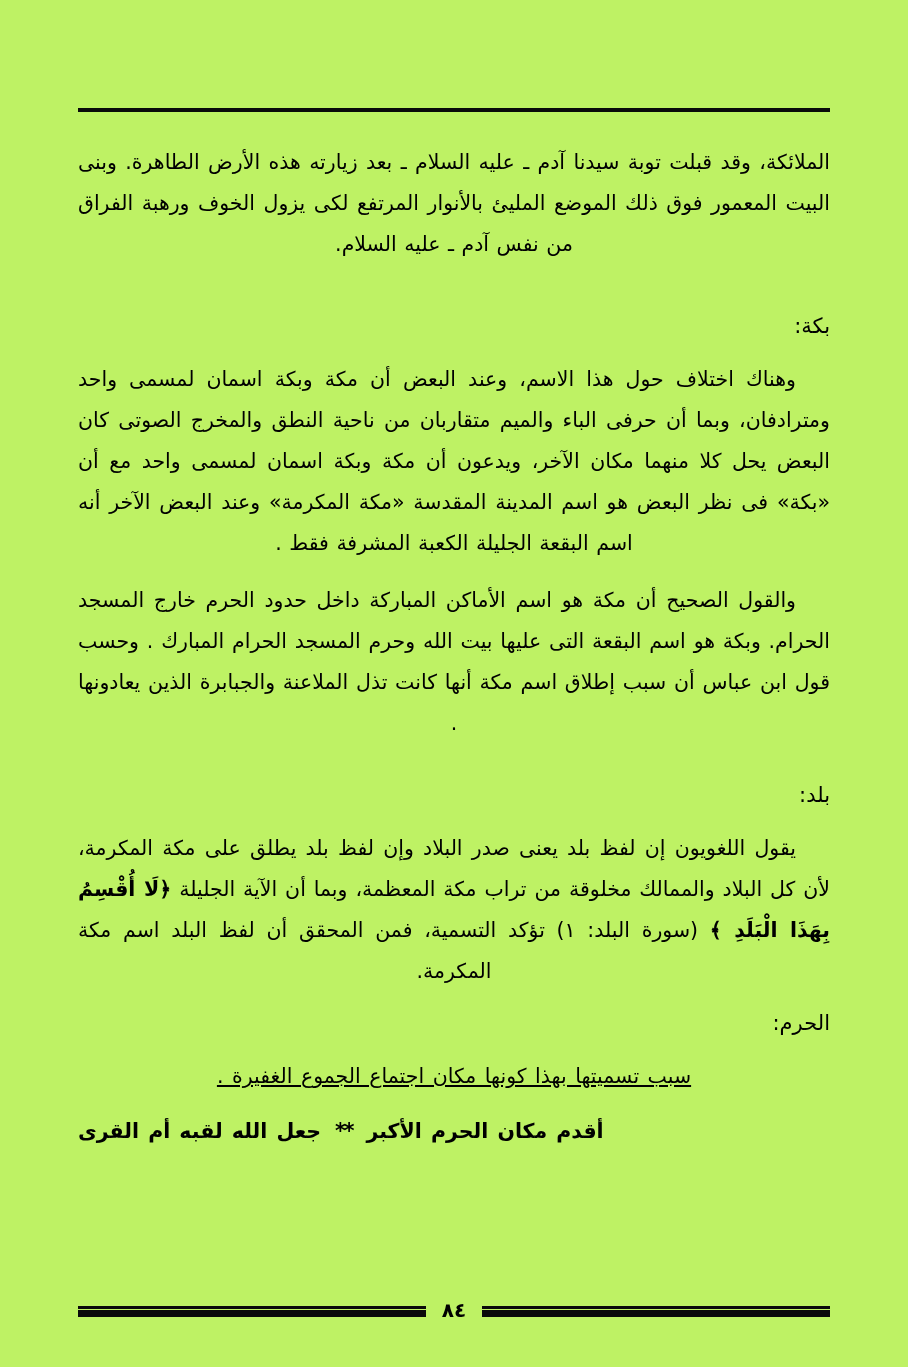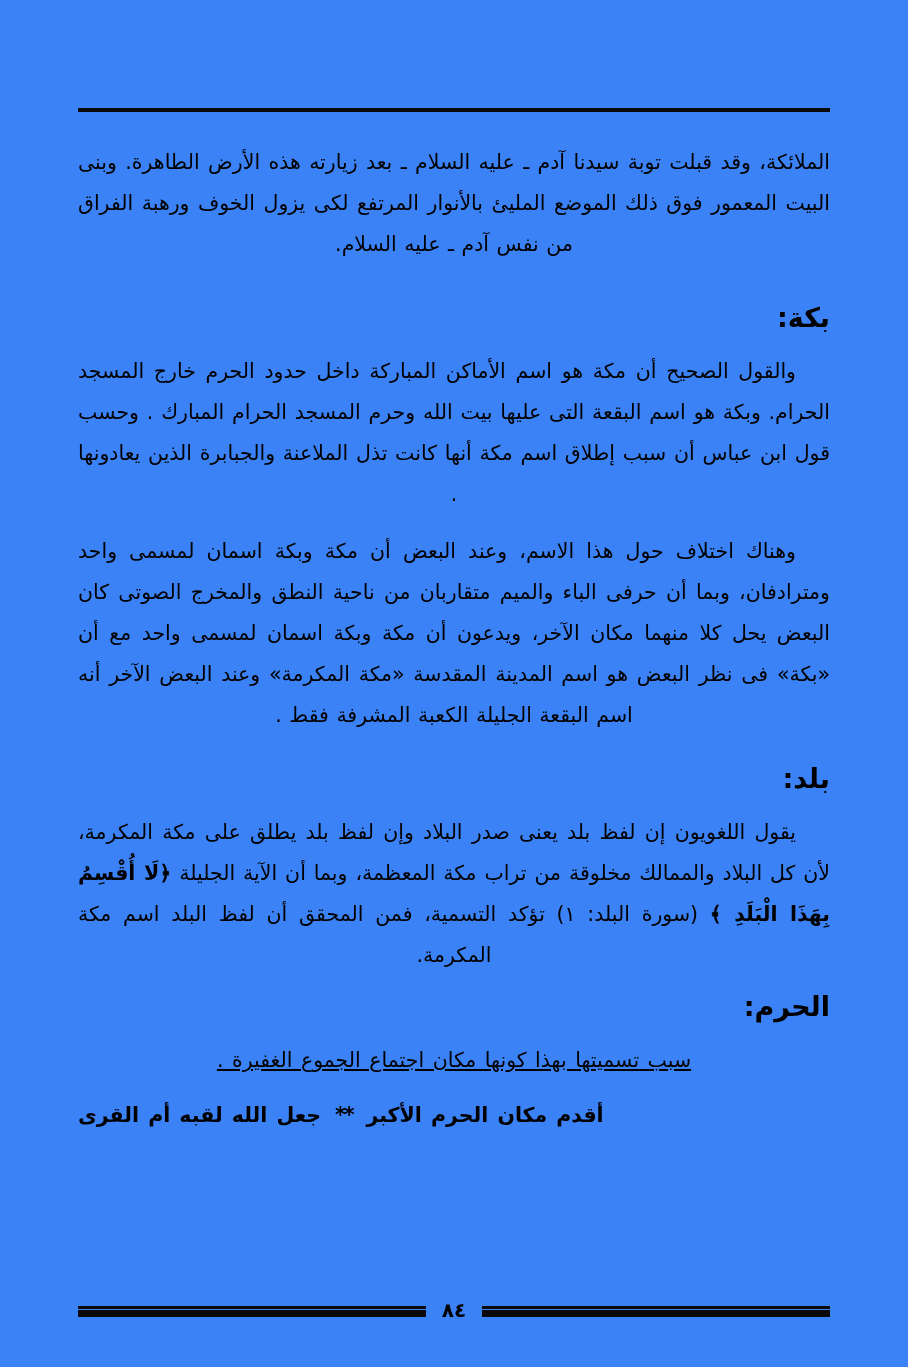--- a/index.html
+++ b/index.html
@@ -15,21 +15,21 @@
     overflow: hidden;
     font-family: "DejaVu Sans", "Liberation Sans", sans-serif;
     color: #000000;
   }
 
   .page {
     position: absolute;
     top: 0; left: 0;
     width: 908px;
     height: 1367px;
-    background: #3b82f6;
+    background: #bef264;
   }
 
   .content-frame {
     position: absolute;
     top: 108px;
     right: 78px;
     left: 78px;
     width: 752px;
   }
 
@@ -84,25 +84,25 @@
     text-align-last: center;
     margin-bottom: 26px;
   }
   .para.indent::before {
     content: "";
     display: inline-block;
     width: 34px;
   }
 
   .heading {
-    font-size: 27px;
-    font-weight: 700;
+    font-size: 21px;
+    font-weight: 400;
     line-height: 30px;
     text-align: right;
-    margin: 2px 0 18px 0;
+    margin: 10px 0 18px 0;
     letter-spacing: -0.3px;
   }
   .heading.tight-top { margin-top: 4px; }
 
   .para-short {
     font-size: 20.5px;
     line-height: 41px;
     text-align: center;
     margin: 0 0 14px 0;
     word-spacing: 2px;
@@ -138,23 +138,23 @@
   <div class="content-frame">
 
     <div class="rule-top"></div>
 
     <p class="para first-block">الملائكة، وقد قبلت توبة سيدنا آدم ـ عليه السلام ـ بعد زيارته هذه الأرض الطاهرة. وبنى البيت المعمور فوق ذلك الموضع المليئ بالأنوار المرتفع لكى يزول الخوف ورهبة الفراق من نفس آدم ـ عليه السلام.</p>
 
     <div class="spacer-sm"></div>
 
     <h2 class="heading">بكة:</h2>
 
+    <p class="para indent">وهناك اختلاف حول هذا الاسم، وعند البعض أن مكة وبكة اسمان لمسمى واحد ومترادفان، وبما أن حرفى الباء والميم متقاربان من ناحية النطق والمخرج الصوتى كان البعض يحل كلا منهما مكان الآخر، ويدعون أن مكة وبكة اسمان لمسمى واحد مع أن «بكة» فى نظر البعض هو اسم المدينة المقدسة «مكة المكرمة» وعند البعض الآخر أنه اسم البقعة الجليلة الكعبة المشرفة فقط .</p>
+
     <p class="para indent">والقول الصحيح أن مكة هو اسم الأماكن المباركة داخل حدود الحرم خارج المسجد الحرام. وبكة هو اسم البقعة التى عليها بيت الله وحرم المسجد الحرام المبارك . وحسب قول ابن عباس أن سبب إطلاق اسم مكة أنها كانت تذل الملاعنة والجبابرة الذين يعادونها .</p>
-
-    <p class="para indent">وهناك اختلاف حول هذا الاسم، وعند البعض أن مكة وبكة اسمان لمسمى واحد ومترادفان، وبما أن حرفى الباء والميم متقاربان من ناحية النطق والمخرج الصوتى كان البعض يحل كلا منهما مكان الآخر، ويدعون أن مكة وبكة اسمان لمسمى واحد مع أن «بكة» فى نظر البعض هو اسم المدينة المقدسة «مكة المكرمة» وعند البعض الآخر أنه اسم البقعة الجليلة الكعبة المشرفة فقط .</p>
 
     <div class="spacer-sm"></div>
 
     <h2 class="heading">بلد:</h2>
 
     <p class="para indent"><span>يقول اللغويون إن لفظ بلد يعنى صدر البلاد وإن لفظ بلد يطلق على مكة المكرمة، لأن كل البلاد والممالك مخلوقة من تراب مكة المعظمة، وبما أن الآية الجليلة</span> <span class="verse-inline">﴿لَا أُقْسِمُ بِهَذَا الْبَلَدِ ﴾</span> <span>(سورة البلد: ١)</span> <span>تؤكد التسمية، فمن المحقق أن لفظ البلد اسم مكة المكرمة.</span></p>
 
     <h2 class="heading tight-top">الحرم:</h2>
 
     <p class="para-short">سبب تسميتها بهذا كونها مكان اجتماع الجموع الغفيرة .</p>

